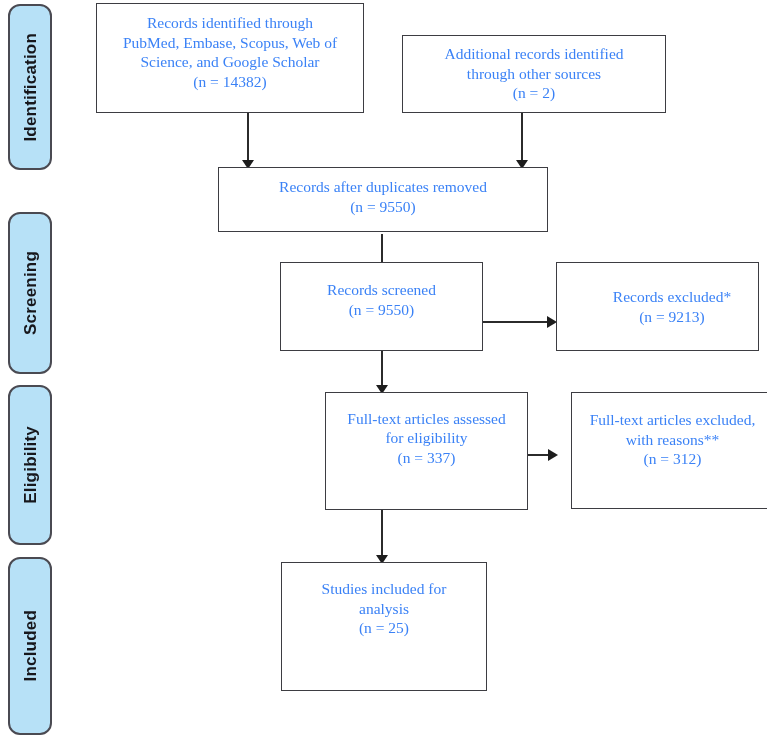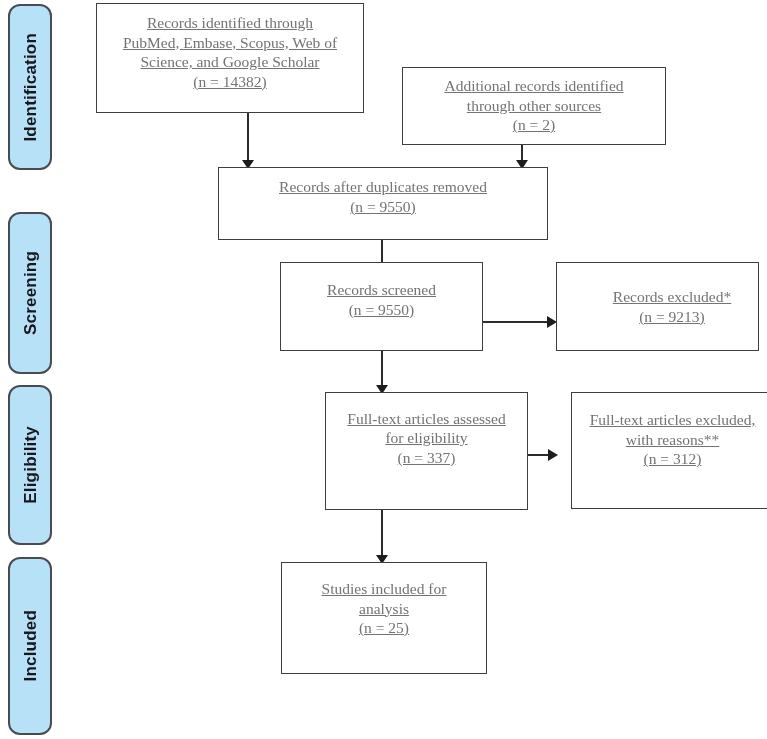--- a/index.html
+++ b/index.html
@@ -59,33 +59,32 @@
     border: 1.6px solid #3d3d42;
     display: flex;
     justify-content: center;
     text-align: center;
     padding: 7px 8px 0 8px;
   }
   .flow-box .box-text {
     font-family: "Liberation Serif", "DejaVu Serif", serif;
     font-size: 15.5px;
     line-height: 1.26;
-    color: #737373;
+    color: #3b82f6;
     white-space: pre-line;
-    text-decoration: underline;
   }
 
   #box-records-identified   { left: 96px;  top: 3px;   width: 268px; height: 110px; }
-  #box-additional-records   { left: 402px; top: 35px;  width: 264px; height: 78px; margin-top: 32px;  }
-  #box-after-duplicates     { left: 218px; top: 167px; width: 330px; height: 73px;  }
+  #box-additional-records   { left: 402px; top: 35px;  width: 264px; height: 78px;  }
+  #box-after-duplicates     { left: 218px; top: 167px; width: 330px; height: 65px;  }
   #box-records-screened     { left: 280px; top: 262px; width: 203px; height: 89px;  }
   #box-records-excluded     { left: 556px; top: 262px; width: 203px; height: 89px; padding-left: 37px;  }
   #box-fulltext-assessed    { left: 280px; top: 392px; width: 203px; height: 118px; }
   #box-fulltext-excluded    { left: 557px; top: 392px; width: 203px; height: 117px; margin-left: 14px; }
-  #box-studies-included     { left: 281px; top: 562px; width: 206px; height: 112px; }
+  #box-studies-included     { left: 281px; top: 562px; width: 206px; height: 129px; }
 
   
   #box-records-screened  { align-items: center; padding-top: 0; padding-bottom: 14px; text-align: center; }
   #box-records-excluded  { align-items: center; padding-top: 0; }
   #box-fulltext-assessed { align-items: center; padding-top: 0; padding-bottom: 26px; margin-left: 45px; }
   #box-fulltext-excluded { align-items: center; padding-top: 0; padding-bottom: 22px; }
   #box-studies-included  { align-items: flex-start; padding-top: 16px; }
   #box-after-duplicates  { align-items: flex-start; padding-top: 9px; }
   #box-additional-records{ align-items: flex-start; padding-top: 8px; }
   #box-records-identified{ align-items: flex-start; padding-top: 9px; }

